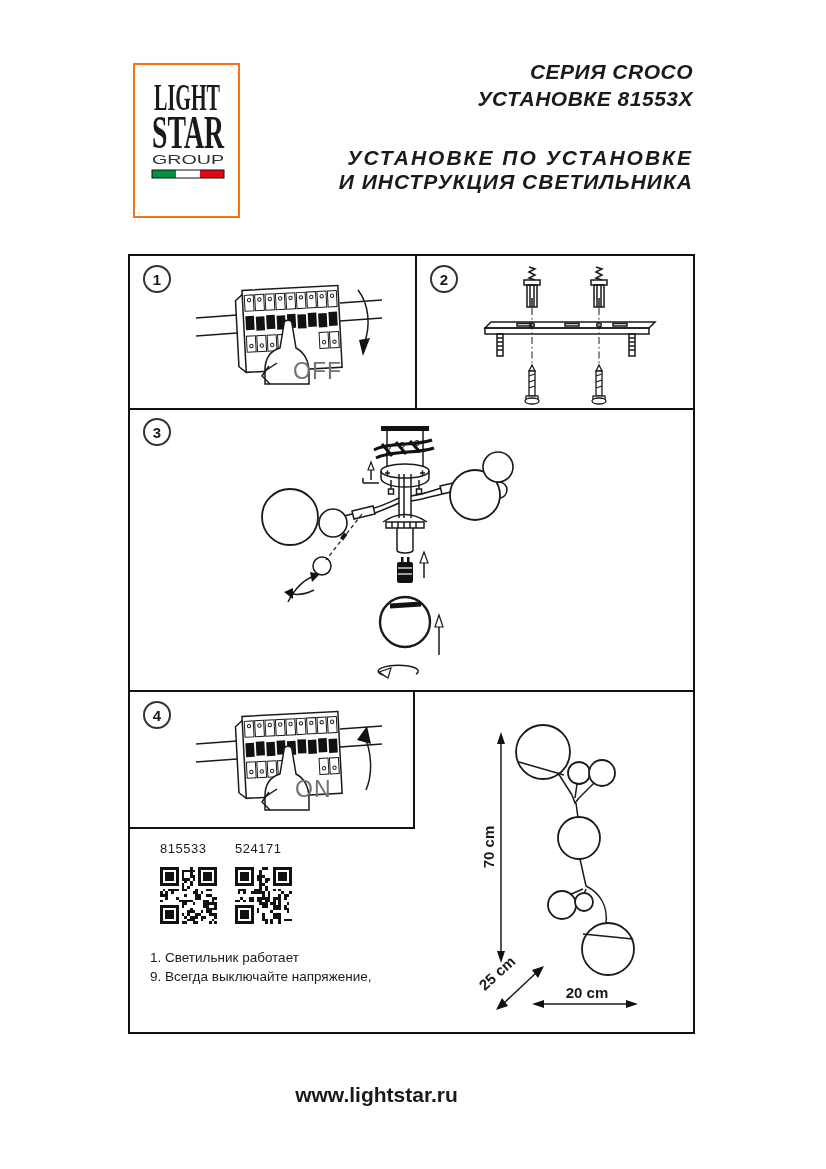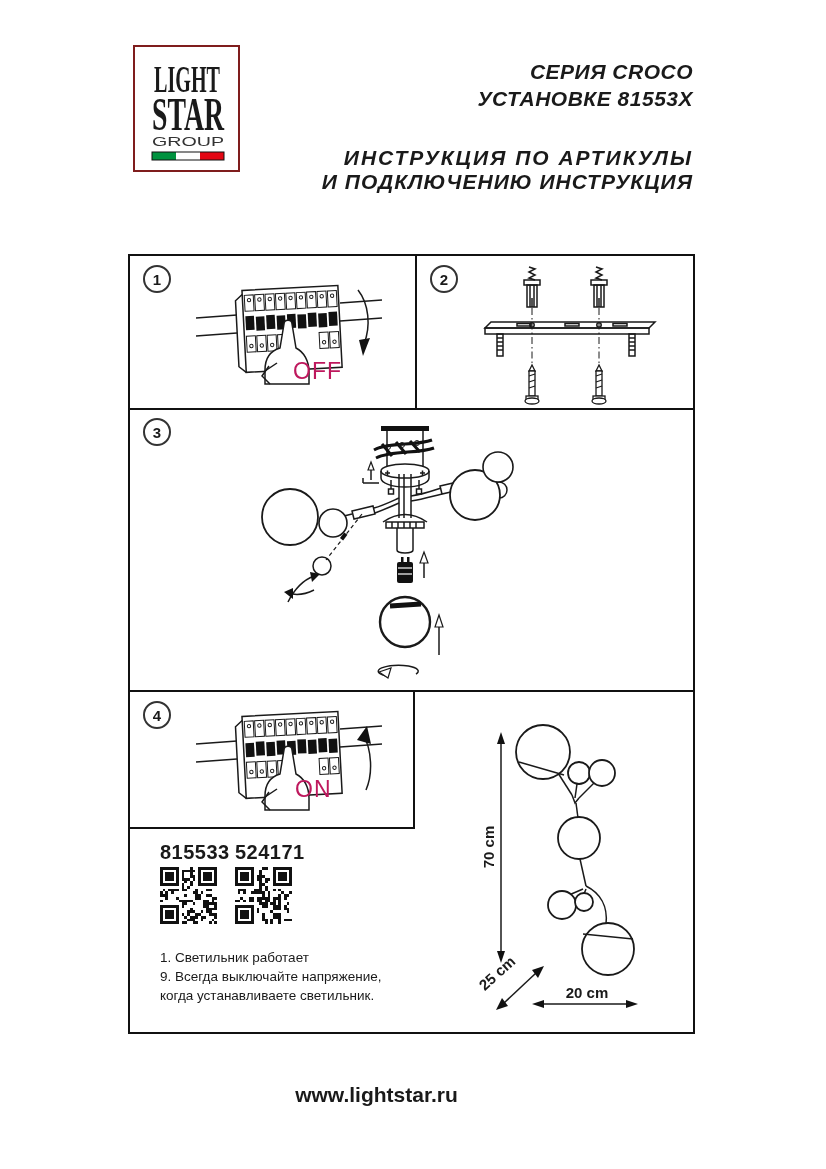--- a/index.html
+++ b/index.html
@@ -1,43 +1,43 @@
 <!DOCTYPE html>
 <html><head>
 <meta charset="utf-8">
 <style>
   html,body{margin:0;padding:0;background:#fff;}
   .page{position:relative;width:826px;height:1169px;background:#fff;overflow:hidden;
         font-family:"Liberation Sans",sans-serif;color:#1a1a1a;}
   .abs{position:absolute;}
   
-  .logo-box{left:133px;top:45px;width:107px;height:127px;border:2px solid #7f1d1d;box-sizing:border-box;}
+  .logo-box{left:133px;top:63px;width:107px;height:155px;border:2px solid #f97316;box-sizing:border-box;}
   
   .hdr{right:133px;text-align:center;font-weight:bold;white-space:nowrap;font-style:italic;}
   .hdr-series{top:60px;font-size:21px;letter-spacing:.5px;}
   .hdr-articles{top:87px;font-size:21px;letter-spacing:.5px;}
   .hdr-instr1{top:146px;font-size:21px;letter-spacing:2px;}
   .hdr-instr2{top:170px;font-size:21px;letter-spacing:1px;}
   
   .main-box{left:128px;top:254px;width:567px;height:780px;border:2px solid #111;box-sizing:border-box;}
   .panel{position:absolute;box-sizing:border-box;}
   .p1{left:0;top:0;width:287px;height:154px;border-right:2px solid #111;border-bottom:2px solid #111;}
   .p2{left:287px;top:0;width:276px;height:154px;border-bottom:2px solid #111;}
   .p3{left:0;top:154px;width:563px;height:282px;border-bottom:2px solid #111;}
   .p4{left:0;top:436px;width:285px;height:137px;border-right:2px solid #111;border-bottom:2px solid #111;}
   .info-area{left:0;top:573px;width:285px;height:203px;}
   .lamp-area{left:285px;top:436px;width:278px;height:340px;}
   .step-circle{position:absolute;left:13px;top:9px;width:28px;height:28px;border:2px solid #333;
                border-radius:50%;box-sizing:border-box;display:flex;align-items:center;justify-content:center;
                font-size:15px;font-weight:bold;background:#fff;}
-  .action-label{position:absolute;font-size:23px;letter-spacing:1px;color:#be185d;}
-  .qr-label{position:absolute;font-size:20px;font-weight:bold;letter-spacing:.5px;}
+  .action-label{position:absolute;font-size:23px;letter-spacing:1px;color:#737373;}
+  .qr-label{position:absolute;font-size:13px;font-weight:normal;letter-spacing:.5px;}
   .qr-svg{position:absolute;width:57px;height:57px;}
   .qr-svg svg{width:100%;height:100%;display:block;}
-  .notes{position:absolute;left:30px;top:119px;font-size:13.5px;line-height:19px;color:#1a1a1a;}
+  .notes{position:absolute;left:20px;top:119px;font-size:13.5px;line-height:19px;color:#1a1a1a;}
   .dim-label{position:absolute;font-size:15px;font-weight:bold;white-space:nowrap;}
   .footer{left:0;top:1083px;width:753px;text-align:center;font-size:21px;font-weight:bold;}
   svg{display:block;}
   .ln{stroke:#1a1a1a;fill:none;stroke-width:1.5;}
 </style>
 </head>
 <body>
 
 <div class="page">
 
@@ -50,22 +50,22 @@
         <rect x="17" y="105" width="24" height="8" fill="#00923f"></rect>
         <rect x="41" y="105" width="24" height="8" fill="#ffffff"></rect>
         <rect x="65" y="105" width="24" height="8" fill="#e30613"></rect>
         <rect x="17" y="105" width="72" height="8" fill="none" stroke="#111" stroke-width="1"></rect>
       </g>
     </svg>
   </div>
 
   <div class="abs hdr hdr-series">СЕРИЯ CROCO</div>
   <div class="abs hdr hdr-articles">УСТАНОВКЕ 81553X</div>
-  <div class="abs hdr hdr-instr1">ИНСТРУКЦИЯ ПО АРТИКУЛЫ</div>
-  <div class="abs hdr hdr-instr2">И ПОДКЛЮЧЕНИЮ ИНСТРУКЦИЯ</div>
+  <div class="abs hdr hdr-instr1">УСТАНОВКЕ ПО УСТАНОВКЕ</div>
+  <div class="abs hdr hdr-instr2">И ИНСТРУКЦИЯ СВЕТИЛЬНИКА</div>
 
   <div class="abs main-box">
 
     <div class="panel p1">
       <div class="step-circle">1</div>
       <svg class="abs" style="left:60px;top:12px" width="200" height="130" viewBox="0 0 200 130">
         <g class="ln">
           <line x1="6" y1="50" x2="47" y2="47"></line>
             <line x1="6" y1="68" x2="47" y2="65"></line>
           <line x1="150" y1="35" x2="192" y2="32"></line>
@@ -613,21 +613,20 @@
             <rect x="15" y="1" width="5" height="5" fill="#fff"></rect>
             <rect x="16" y="2" width="3" height="3" fill="#111"></rect>
             <rect x="0" y="14" width="7" height="7" fill="#111"></rect>
             <rect x="1" y="15" width="5" height="5" fill="#fff"></rect>
             <rect x="2" y="16" width="3" height="3" fill="#111"></rect>
           </svg>
         </div>
       <div class="notes">
         <div>1. Светильник работает</div>
         <div>9. Всегда выключайте напряжение,</div>
-        <div>когда устанавливаете светильник.</div>
       </div>
     </div>
 
     <div class="panel lamp-area">
       <svg class="abs" style="left:27px;top:10px" width="260" height="330" viewBox="0 0 260 330">
 
         <g>
           <line class="ln" x1="59" y1="38" x2="59" y2="253"></line>
           <polygon points="55,42 59,30 63,42" fill="#111"></polygon>
           <polygon points="55,249 59,261 63,249" fill="#111"></polygon>

